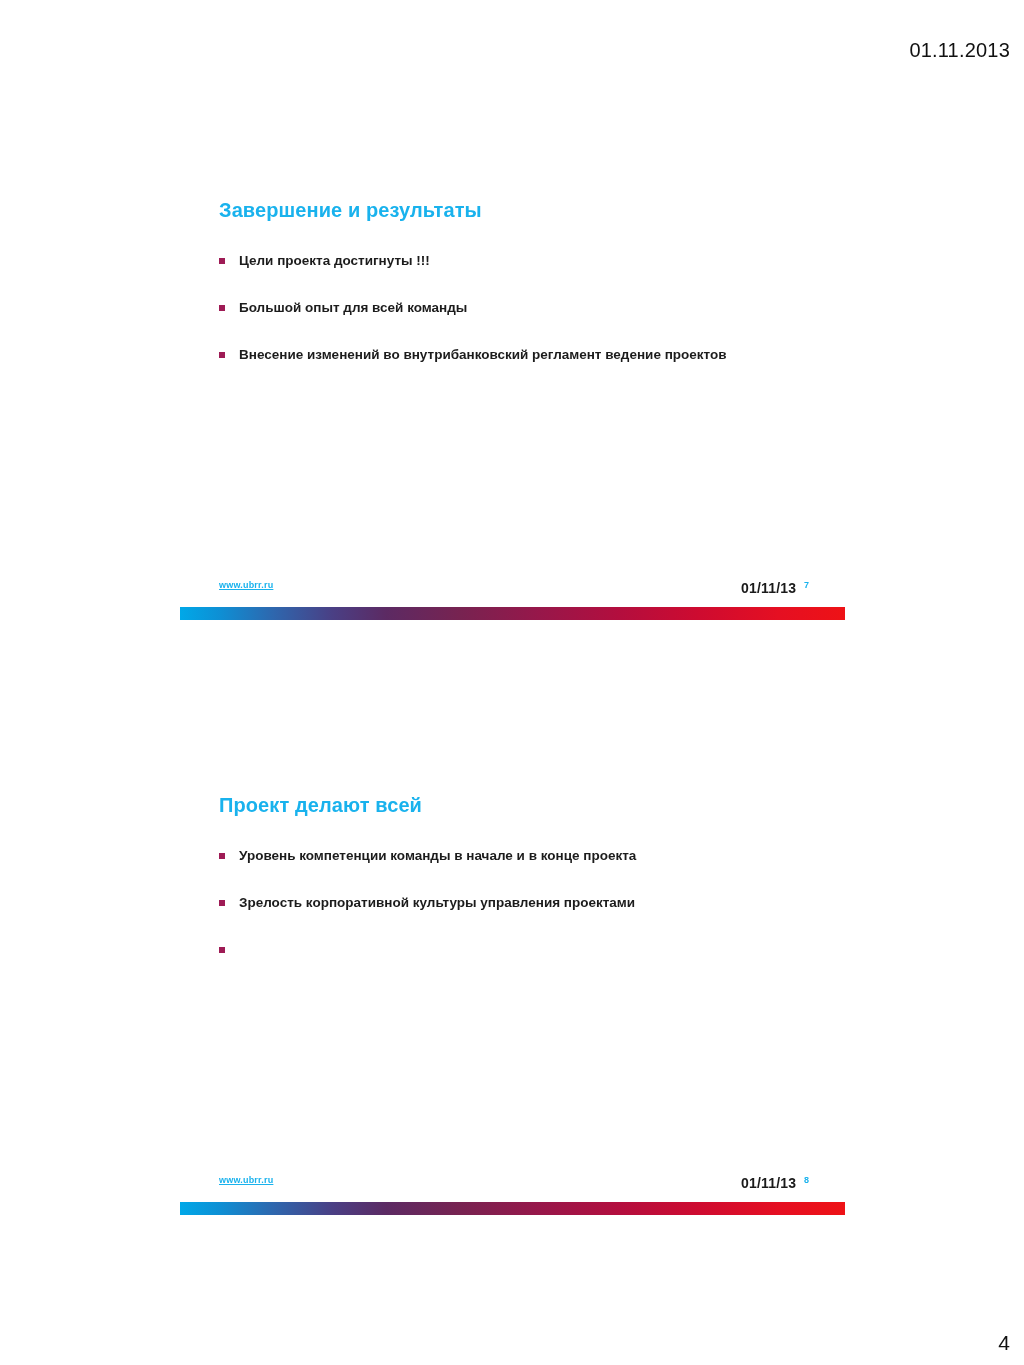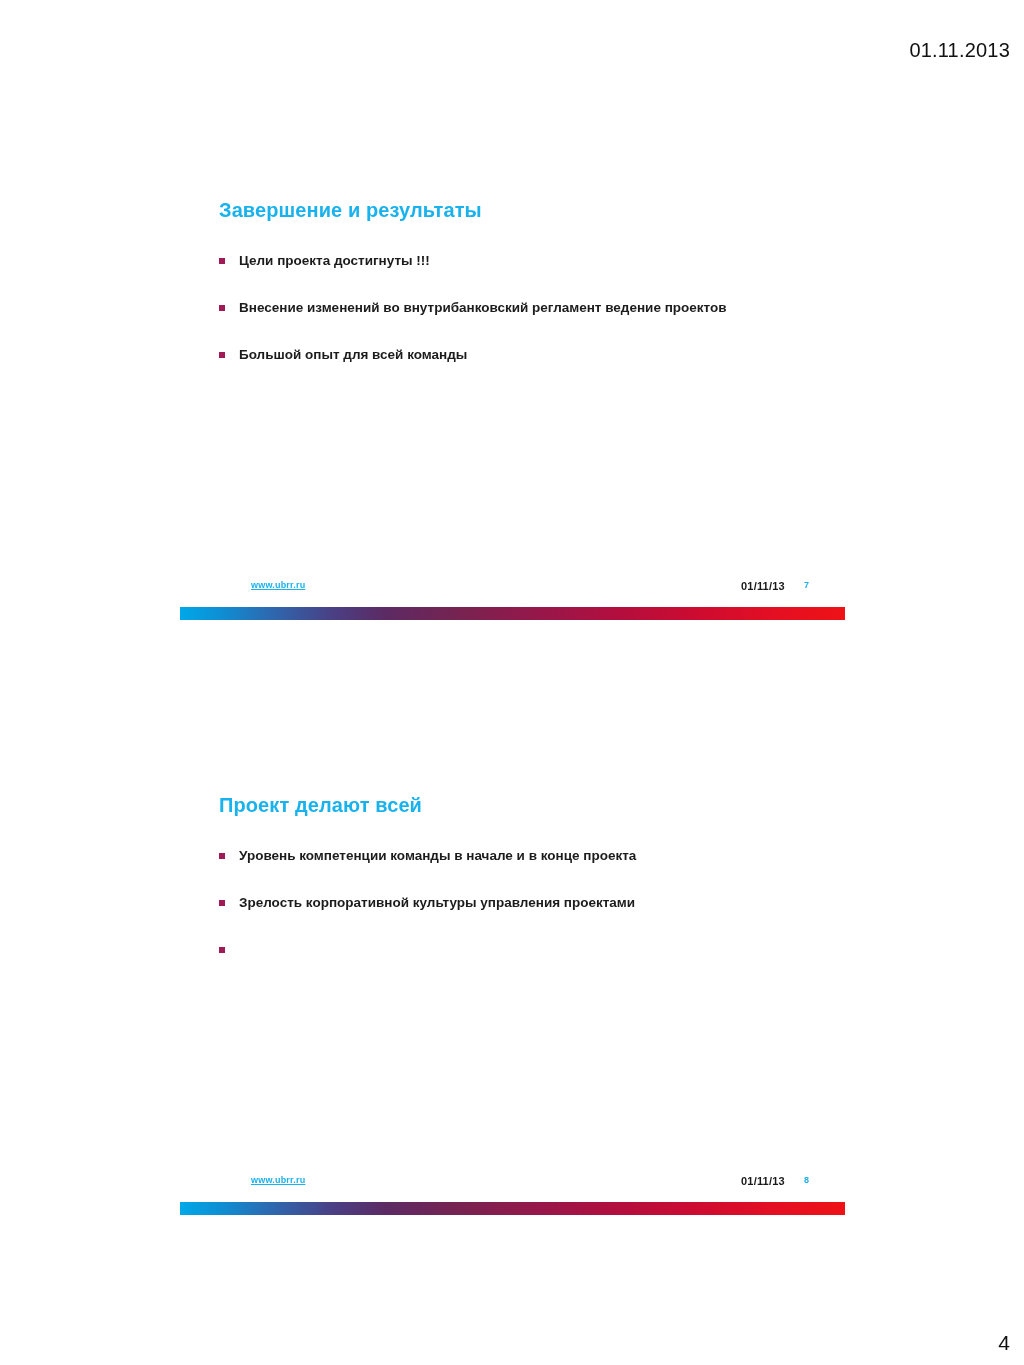--- a/index.html
+++ b/index.html
@@ -84,27 +84,26 @@
   }
   .footer-link {
     position: absolute;
     left: 219px;
     top: 0px;
     font-size: 9px;
     font-weight: bold;
     color: #19B2ED;
     text-decoration: underline;
     letter-spacing: 0.2px;
-    margin-left: 32px;
   }
   .footer-date {
     position: absolute;
     left: 741px;
     top: 0px;
-    font-size: 11px;
+    font-size: 14px;
     font-weight: bold;
     color: #1a1a1a;
     letter-spacing: 0.2px;
   }
   .footer-pagenum {
     position: absolute;
     left: 804px;
     top: 0px;
     font-size: 9px;
     font-weight: bold;
@@ -146,25 +145,25 @@
 <section class="slide slide-1">
   <h2 class="slide-title">Завершение и результаты</h2>
 
   <ul class="bullet-list">
     <li class="bullet-item">
       <span class="bullet-marker"></span>
       <span>Цели проекта достигнуты !!!</span>
     </li>
     <li class="bullet-item">
       <span class="bullet-marker"></span>
-      <span>Внесение изменений во внутрибанковский регламент ведение проектов</span>
+      <span>Большой опыт для всей команды</span>
     </li>
     <li class="bullet-item">
       <span class="bullet-marker"></span>
-      <span>Большой опыт для всей команды</span>
+      <span>Внесение изменений во внутрибанковский регламент ведение проектов</span>
     </li>
   </ul>
 
   <div class="slide-footer">
     <a class="footer-link" href="#">www.ubrr.ru</a>
     <span class="footer-date">01/11/13</span>
     <span class="footer-pagenum">7</span>
     <div class="footer-bar"></div>
   </div>
 </section>

